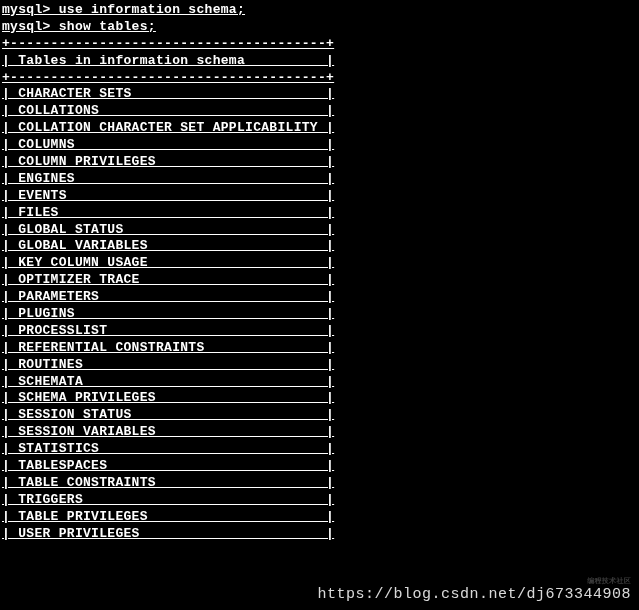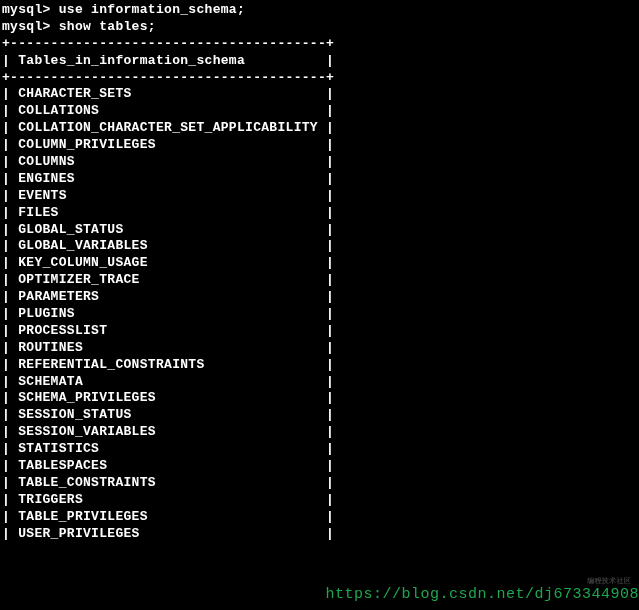--- a/index.html
+++ b/index.html
@@ -16,26 +16,27 @@
       width: 639px;
       height: 610px;
       overflow: hidden;
       position: relative;
       padding: 2px 0 0 2px;
       font-weight: bold;
       letter-spacing: 0.3px;
     }
     .line {
       white-space: pre;
+      text-decoration: underline;
     }
     .watermark {
       position: absolute;
       bottom: 6px;
-      right: 0;
-      color: #22c55e;
+      right: 8px;
+      color: #ffffff;
       font-size: 15px;
       font-family: 'Courier New', Consolas, monospace;
       font-weight: normal;
       letter-spacing: 0.5px;
       opacity: 0.85;
     }
     .watermark-tiny {
       position: absolute;
       bottom: 25px;
       right: 8px;
@@ -50,34 +51,34 @@
 
 <div id="terminal">
     <div class="line">mysql&gt; use information_schema;</div>
     <div class="line">mysql&gt; show tables;</div>
     <div class="line">+---------------------------------------+</div>
     <div class="line">| Tables_in_information_schema          |</div>
     <div class="line">+---------------------------------------+</div>
     <div class="line">| CHARACTER_SETS                        |</div>
     <div class="line">| COLLATIONS                            |</div>
     <div class="line">| COLLATION_CHARACTER_SET_APPLICABILITY |</div>
+    <div class="line">| COLUMNS                               |</div>
     <div class="line">| COLUMN_PRIVILEGES                     |</div>
-    <div class="line">| COLUMNS                               |</div>
     <div class="line">| ENGINES                               |</div>
     <div class="line">| EVENTS                                |</div>
     <div class="line">| FILES                                 |</div>
     <div class="line">| GLOBAL_STATUS                         |</div>
     <div class="line">| GLOBAL_VARIABLES                      |</div>
     <div class="line">| KEY_COLUMN_USAGE                      |</div>
     <div class="line">| OPTIMIZER_TRACE                       |</div>
     <div class="line">| PARAMETERS                            |</div>
     <div class="line">| PLUGINS                               |</div>
     <div class="line">| PROCESSLIST                           |</div>
+    <div class="line">| REFERENTIAL_CONSTRAINTS               |</div>
     <div class="line">| ROUTINES                              |</div>
-    <div class="line">| REFERENTIAL_CONSTRAINTS               |</div>
     <div class="line">| SCHEMATA                              |</div>
     <div class="line">| SCHEMA_PRIVILEGES                     |</div>
     <div class="line">| SESSION_STATUS                        |</div>
     <div class="line">| SESSION_VARIABLES                     |</div>
     <div class="line">| STATISTICS                            |</div>
     <div class="line">| TABLESPACES                           |</div>
     <div class="line">| TABLE_CONSTRAINTS                     |</div>
     <div class="line">| TRIGGERS                              |</div>
     <div class="line">| TABLE_PRIVILEGES                      |</div>
     <div class="line">| USER_PRIVILEGES                       |</div>

